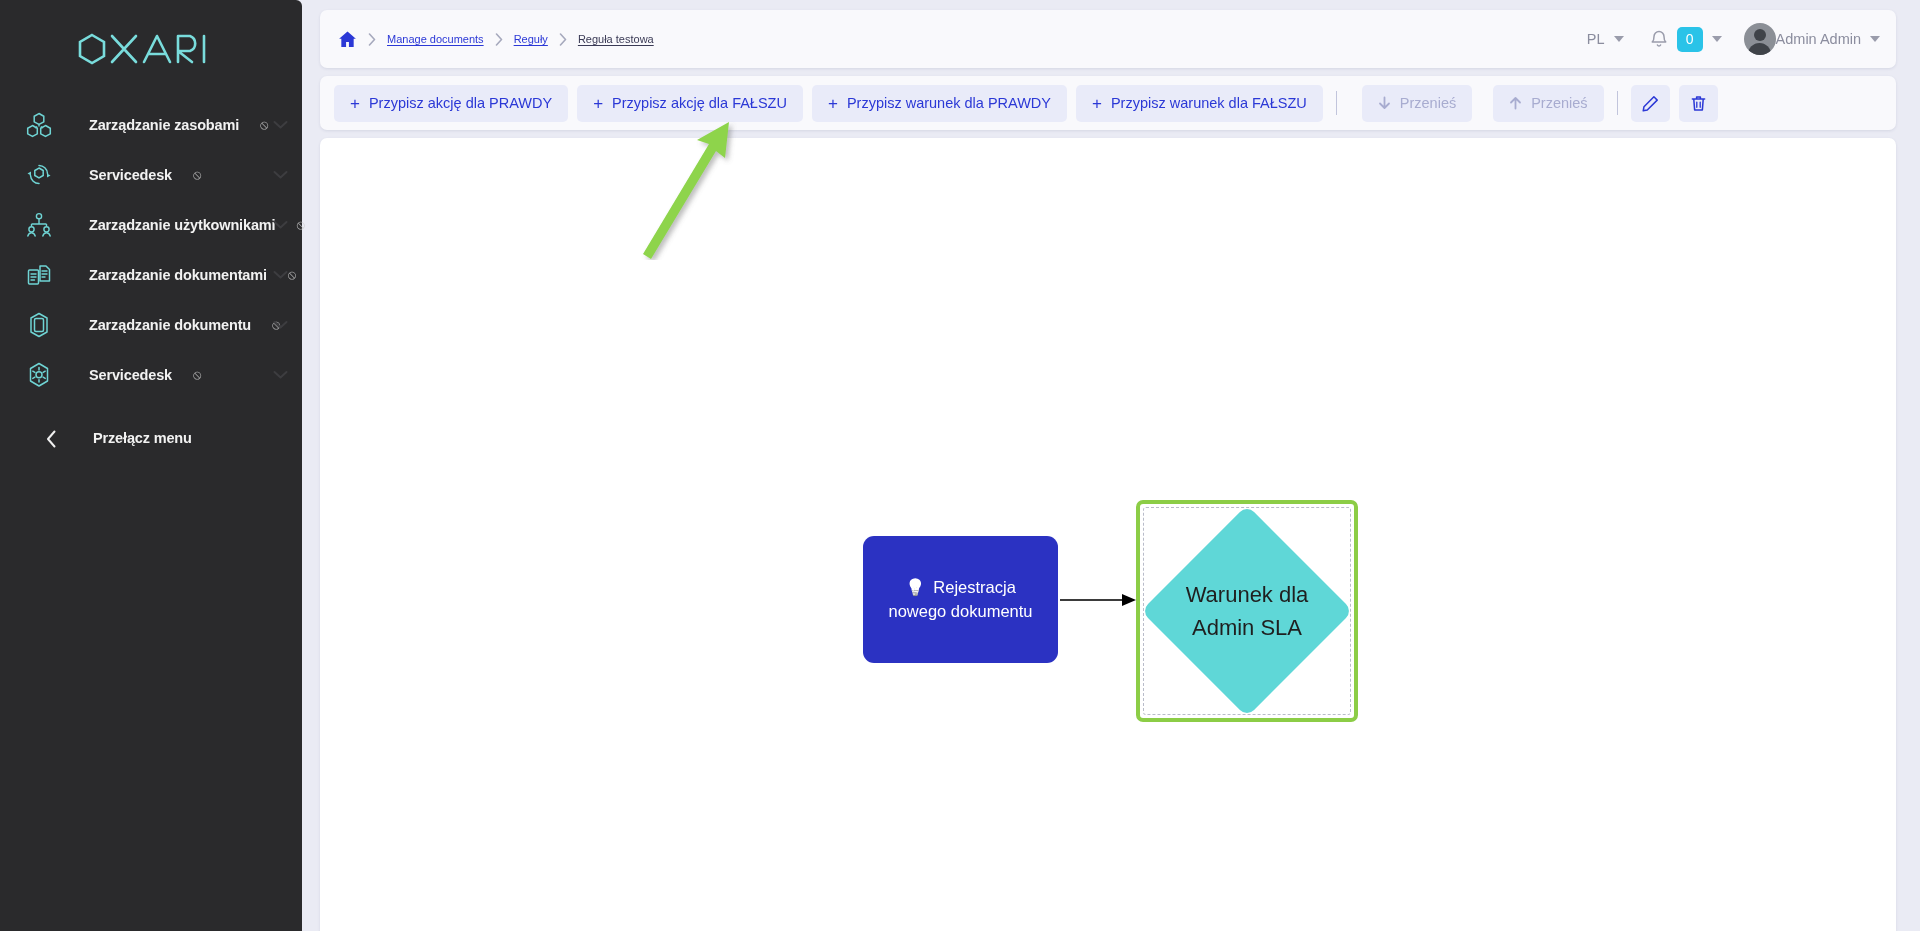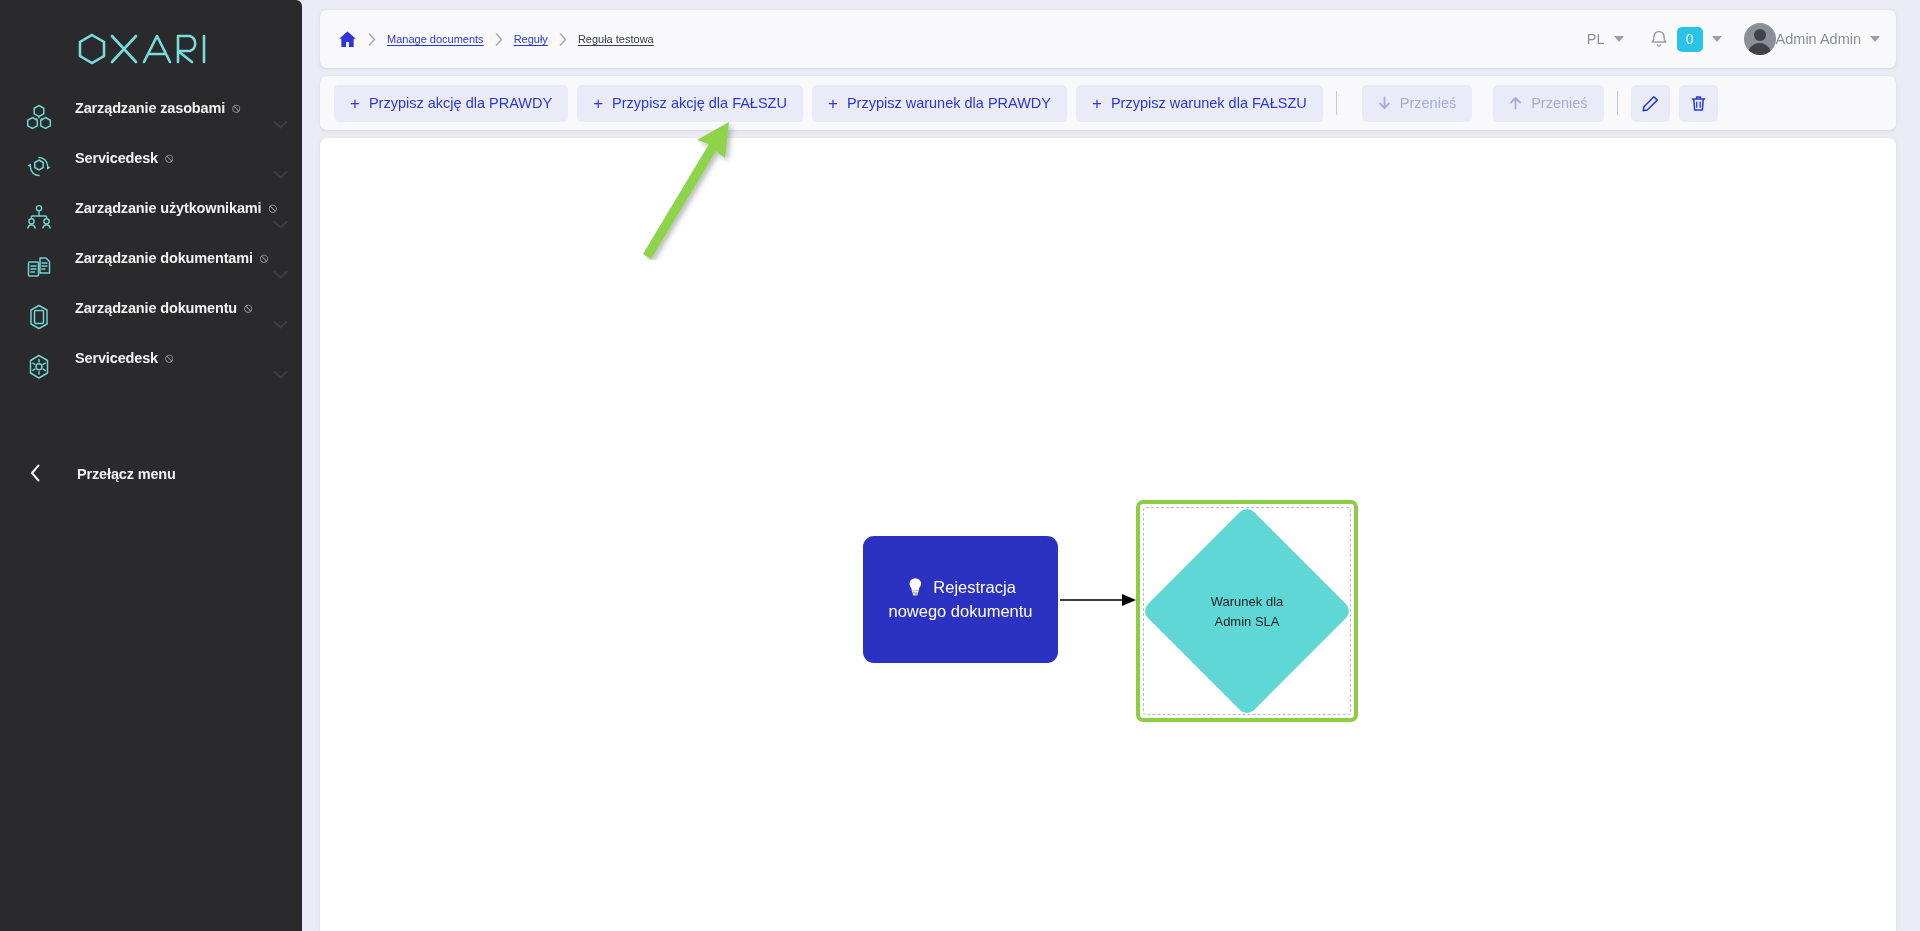--- a/index.html
+++ b/index.html
@@ -41,22 +41,24 @@
     gap: 3px;
     color: #79dcdc;
   }
   .logo svg { display: block; }
 
   .nav { padding-top: 10px; }
   .nav-item {
     position: relative;
     height: 50px;
     display: flex;
+    align-items: center;
     padding: 0 0 0 22px;
     cursor: pointer;
+    gap: 14px;
   }
   .nav-icon {
     width: 34px; height: 34px;
     display: flex; align-items: center; justify-content: center;
     color: #6fd4d4;
     flex: 0 0 34px;
   }
   .nav-label {
     margin-left: 19px;
     color: #f2f2f2;
@@ -76,22 +78,22 @@
     position: absolute;
     right: 14px; top: 50%;
     transform: translateY(-50%);
     color: #3d3d40;
     display: flex;
   }
   .toggle-item {
     height: 52px;
     margin-top: 30px;
     display: flex;
-    align-items: flex-end;
-    padding-left: 24px;
+    align-items: flex-start;
+    padding-left: 40px;
     cursor: pointer;
   }
   .toggle-icon {
     width: 22px;
     display: flex; align-items: center; justify-content: center;
     color: #f0f0f0;
   }
   .toggle-label {
     margin-left: 31px;
     color: #f2f2f2;
@@ -303,21 +305,21 @@
     background: #5fd7d7;
     border-radius: 10px;
   }
   .diamond-label {
     position: absolute;
     left: 50%; top: 50%;
     transform: translate(-50%, -50%);
     width: 180px;
     text-align: center;
     color: #1f1f1f;
-    font-size: 13px;
+    font-size: 22px;
     line-height: 1.5;
     user-select: none;
     pointer-events: none;
   }
 
   
   .annotation {
     position: absolute;
     left: 335px; top: 120px;
     width: 110px; height: 140px;

